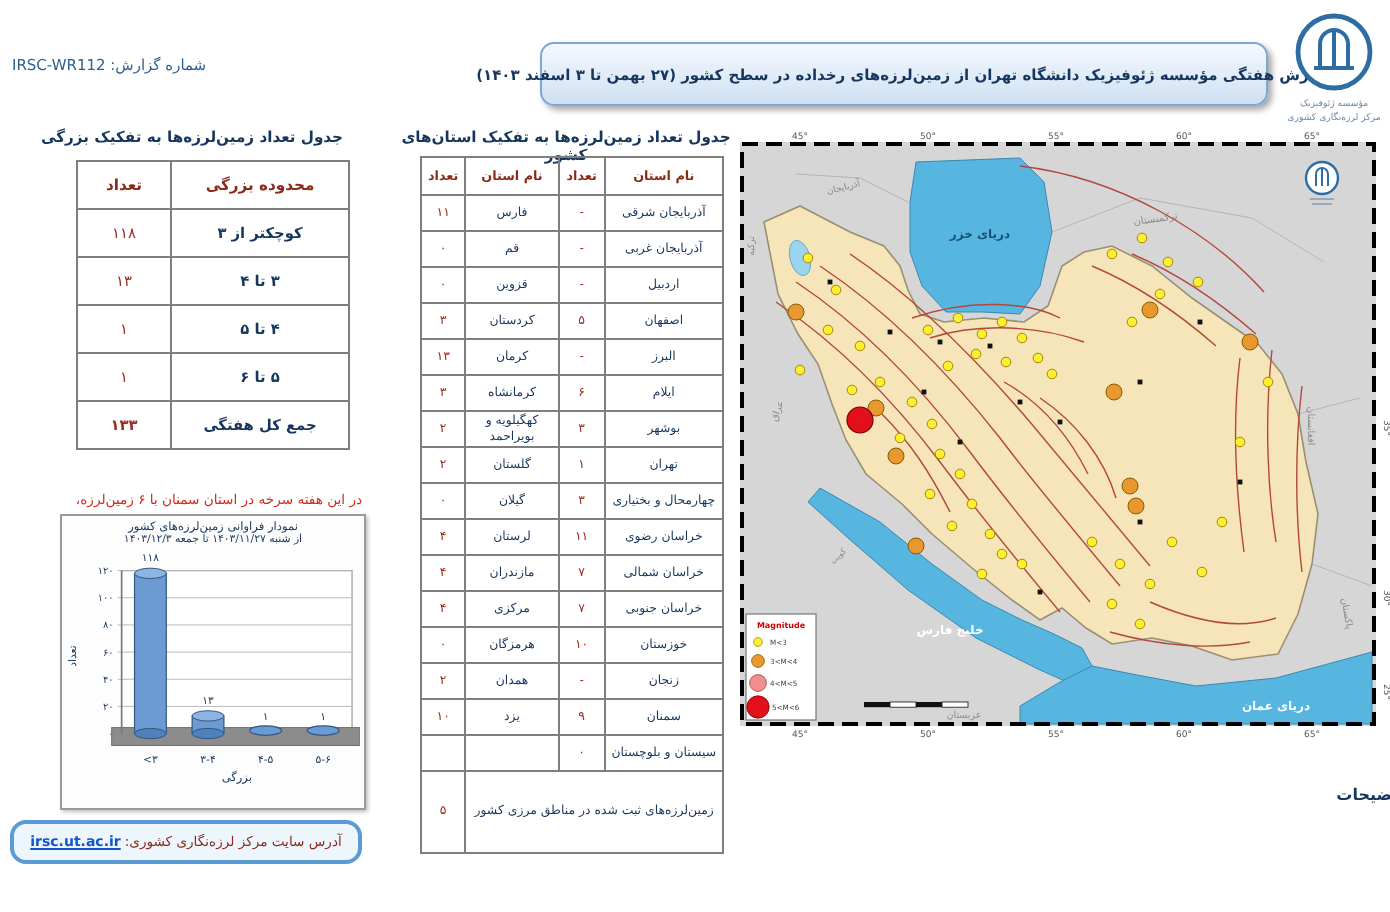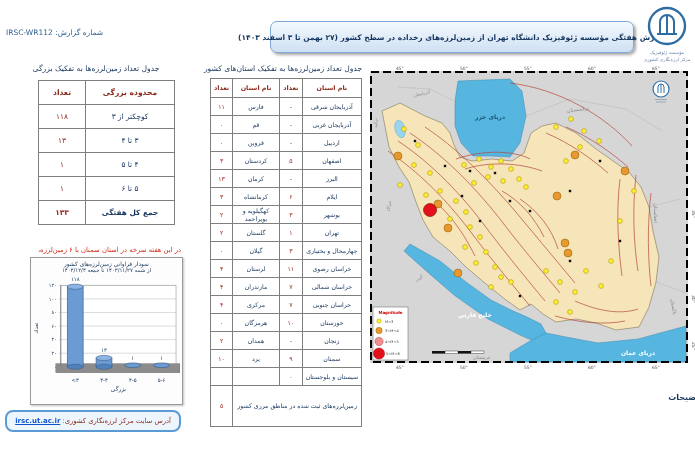--- a/index.html
+++ b/index.html
@@ -10,28 +10,28 @@
   .title-box{left:270px;top:21px;width:362px;height:30px;
     background:linear-gradient(#f4f9fe,#cfe0f3);
     border:1px solid #7da7d8;border-radius:7px;
     box-shadow:2px 2px 3px rgba(0,0,0,.35);
     display:flex;align-items:center;justify-content:center;}
   .title-box span{font-size:7.5px;font-weight:bold;color:#17365d;white-space:nowrap;direction:rtl;}
   .report-no{left:6px;top:28px;width:110px;font-size:7.5px;color:#31608f;direction:rtl;text-align:left;}
   .logo-wrap{left:641px;top:6px;width:52px;text-align:center;}
   .logo-cap{font-size:4.6px;color:#6d87a8;direction:rtl;line-height:1.5;}
   
-  .sec-title{font-size:7.6px;font-weight:normal;color:#17365d;direction:rtl;text-align:center;}
+  .sec-title{font-size:7.6px;font-weight:bold;color:#17365d;direction:rtl;text-align:center;}
   
   table{border-collapse:collapse;direction:rtl;}
   td,th{border:1px solid #7f7f7f;text-align:center;vertical-align:middle;padding:0 1px;}
   .mag-table{left:38px;top:80px;width:137px;}
   .mag-table th{height:23px;font-size:7.6px;color:#8b2a1a;}
   .mag-table td{height:23px;font-size:7.4px;}
-  .mag-table td.nm{color:#17365d;}
+  .mag-table td.nm{color:#17365d;font-weight:bold;}
   .mag-table td.ct{color:#9c2b21;width:44px;}
   .mag-table tr.total td{font-weight:bold;}
   .prov-table{left:210px;top:78px;width:152px;}
   .prov-table th{height:18px;font-size:6.4px;color:#8b2a1a;}
   .prov-table td{height:17px;font-size:6.2px;line-height:1.15;}
   .prov-table td.nm{color:#17365d;}
   .prov-table td.ct{color:#9c2b21;}
   .prov-table td.c1{width:21px;}.prov-table td.c2{width:20px;}
   .prov-table td.n1{width:63px;}.prov-table td.n2{width:48px;}
   .prov-table td.border-lbl{height:40px;color:#17365d;font-size:6.2px;}

